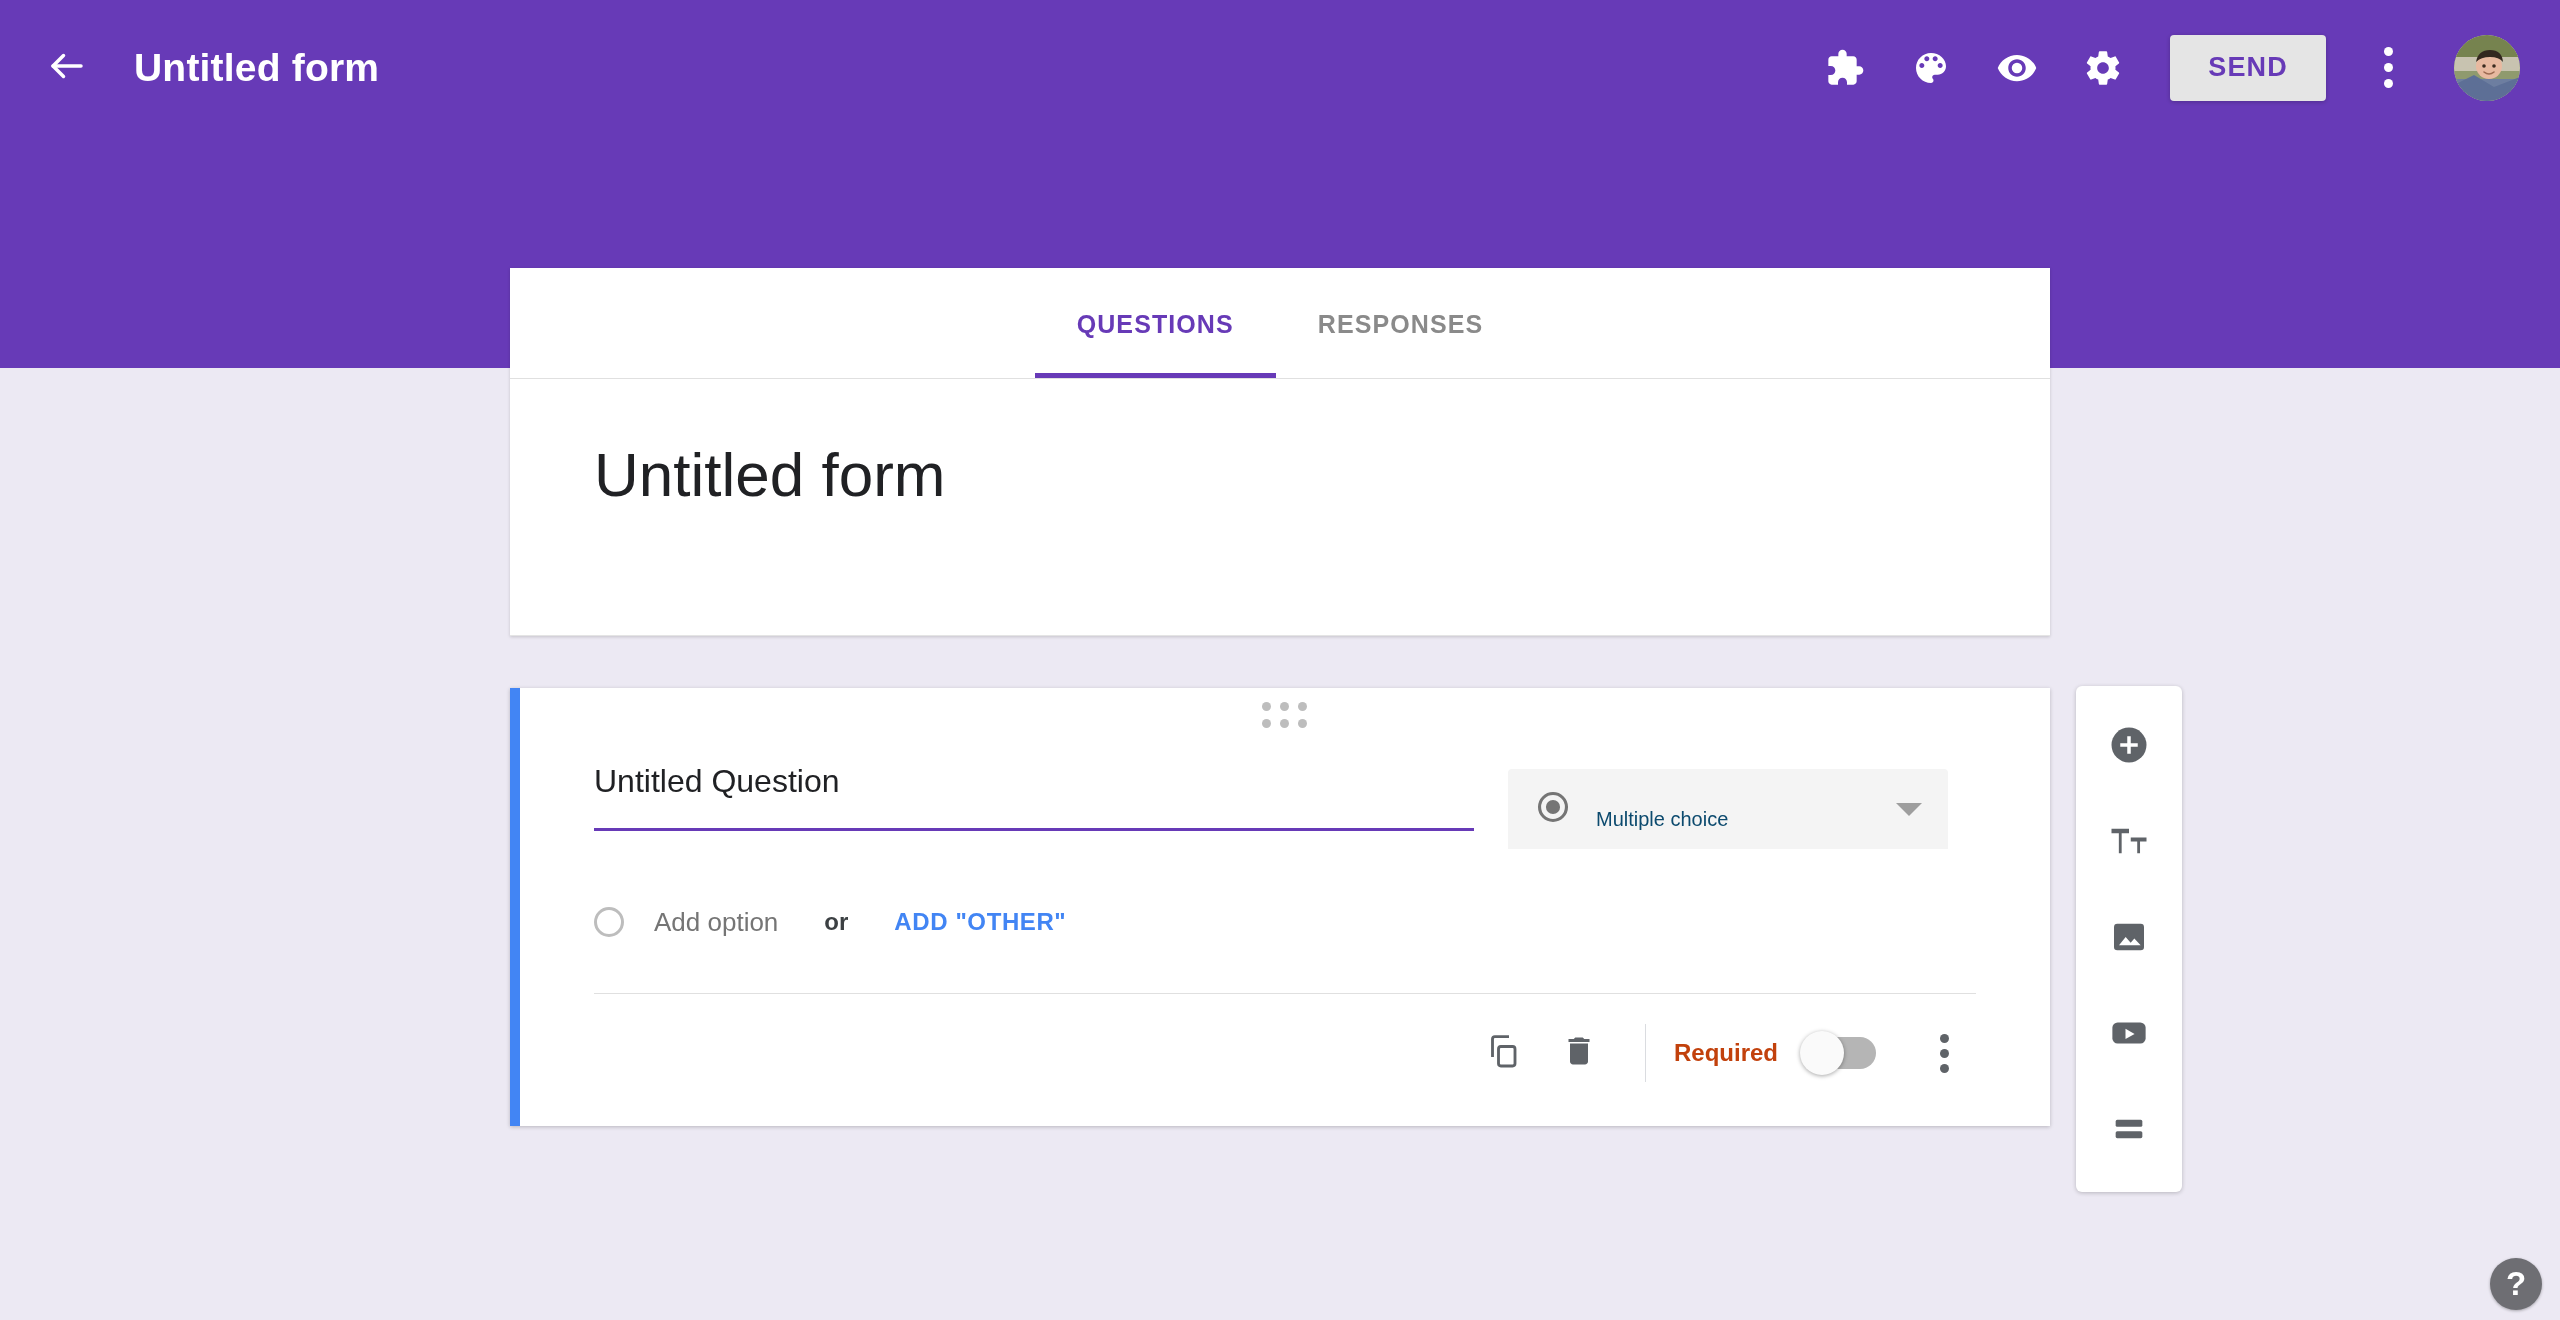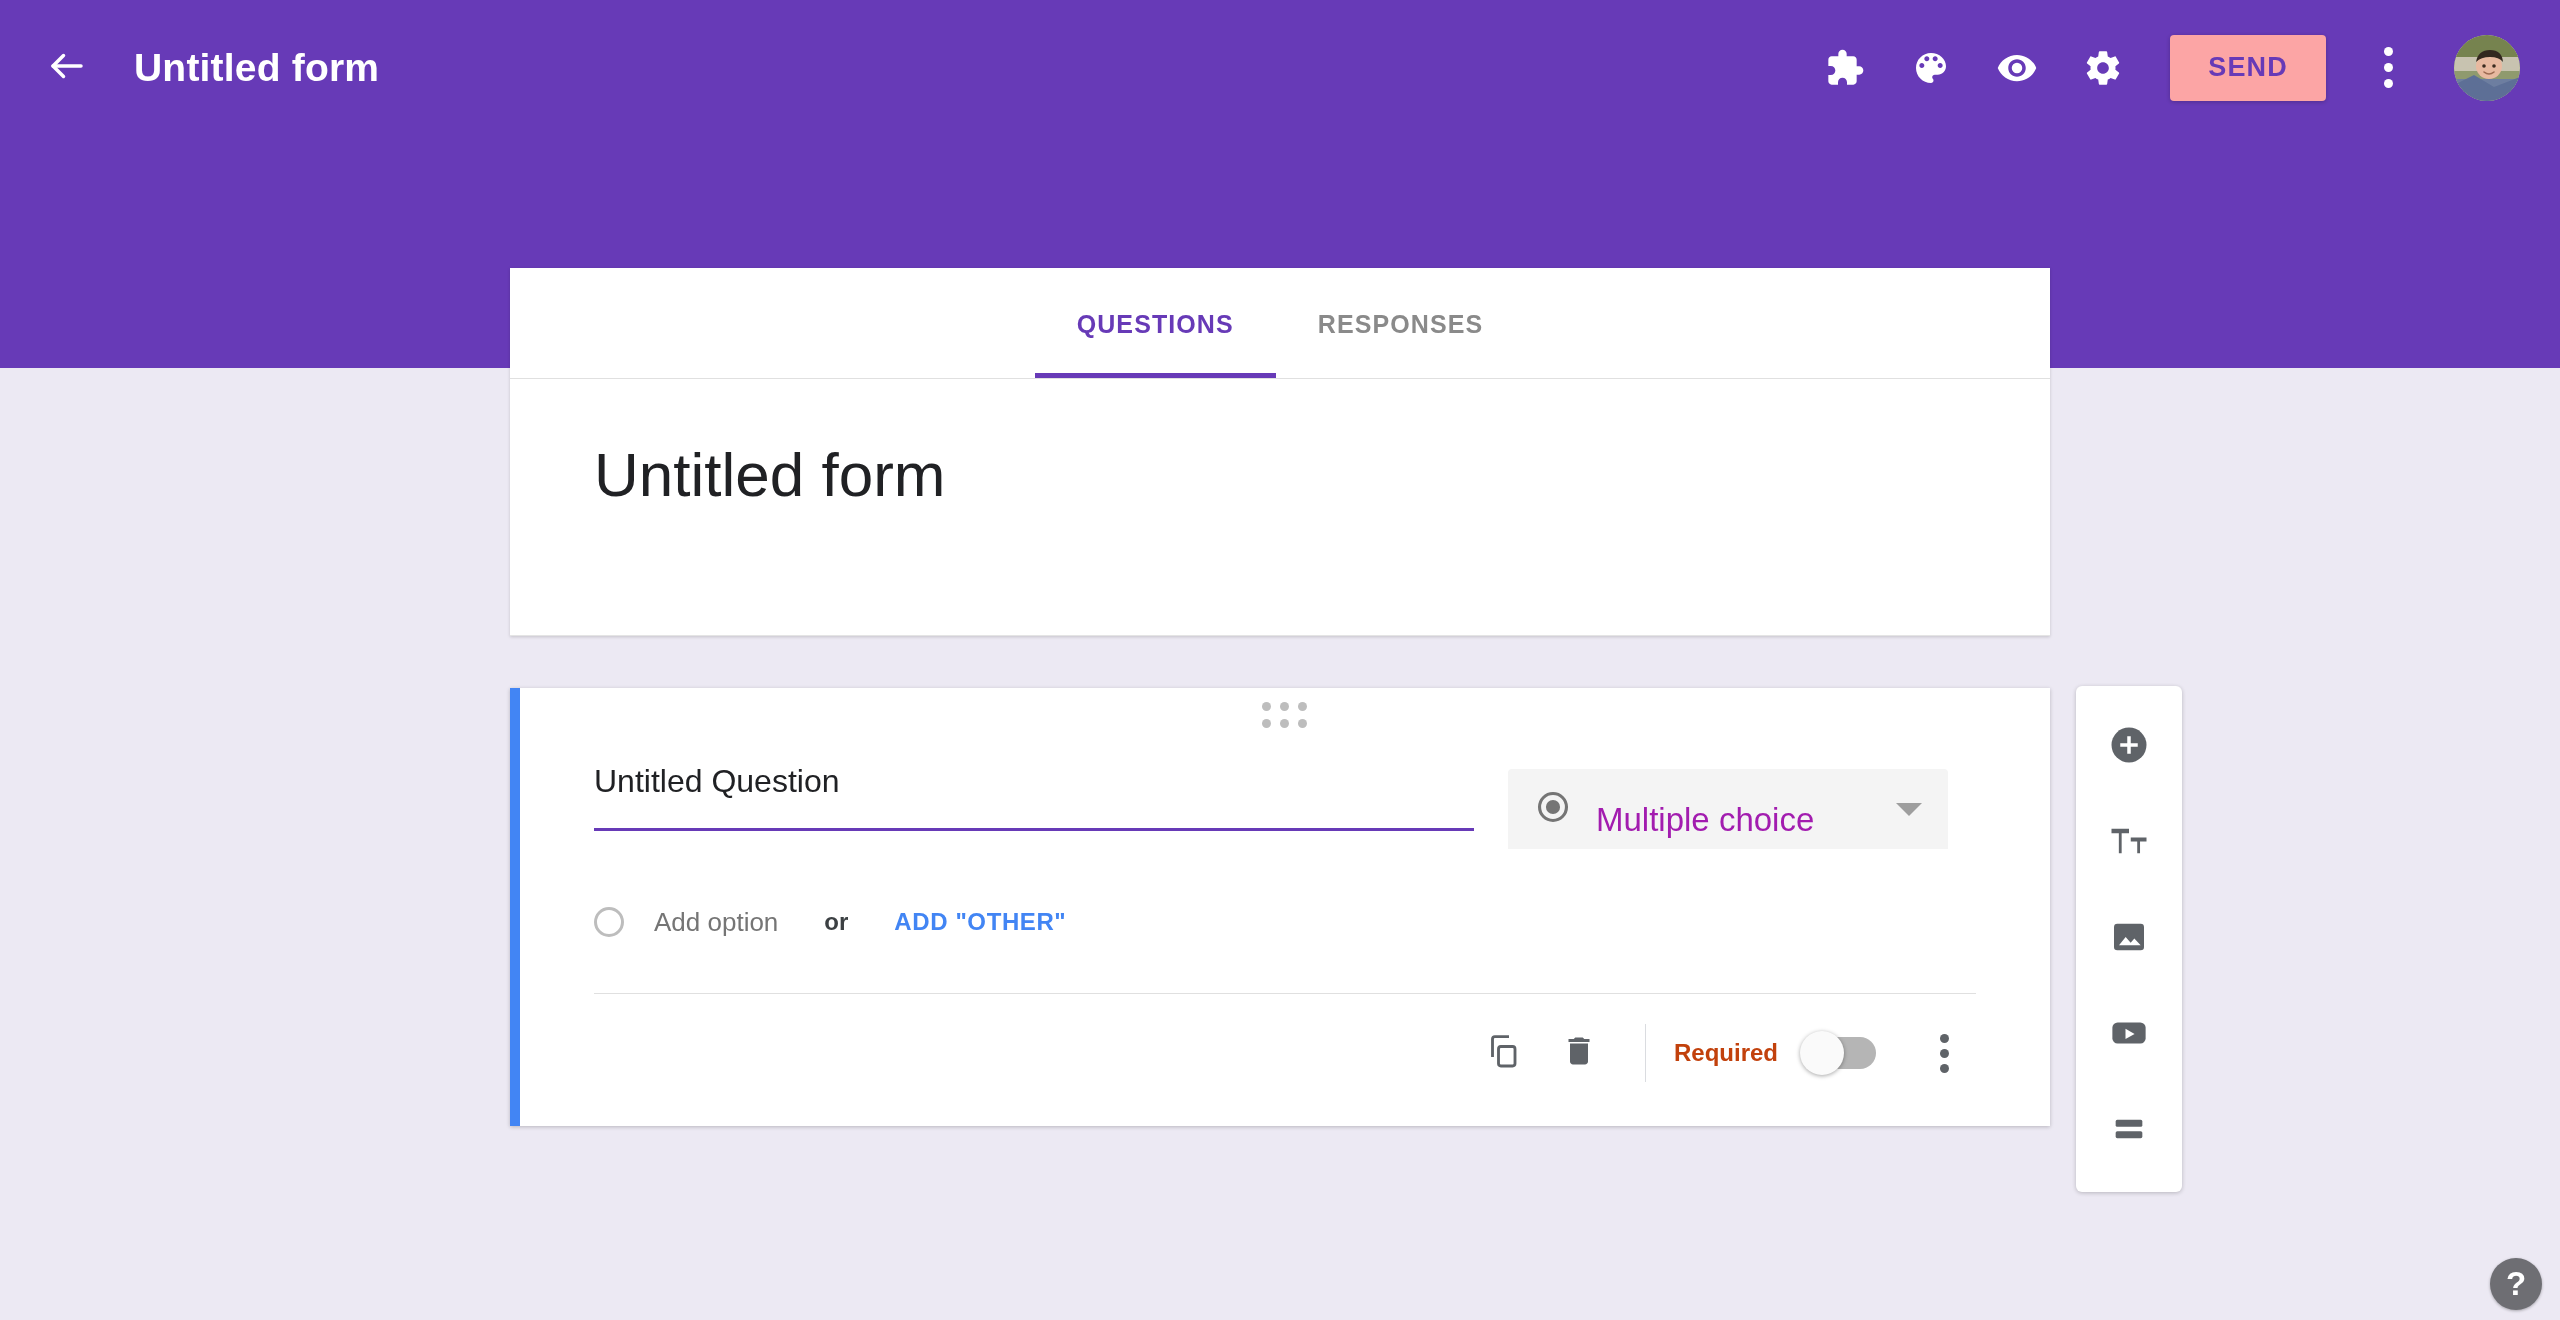--- a/index.html
+++ b/index.html
@@ -51,21 +51,21 @@
   .icon-btn {
     width: 86px; height: 86px;
     display: flex; align-items: center; justify-content: center;
     cursor: pointer;
     border-radius: 50%;
     flex: 0 0 auto;
   }
   .icon-btn svg { display: block; }
 
   .send-btn {
-    background: #fca5a5;
+    background: #e5e5e5;
     color: #673ab7;
     font-size: 27px;
     font-weight: bold;
     letter-spacing: 1.2px;
     border: none;
     border-radius: 4px;
     padding: 0 38px;
     height: 66px;
     margin-left: 24px;
     cursor: pointer;
@@ -216,22 +216,22 @@
     display: flex;
     align-items: center;
     padding: 0 26px 0 28px;
     box-sizing: border-box;
     gap: 26px;
     cursor: pointer;
     margin-top: 6px;
   }
   .qtype-label {
     flex: 1 1 auto;
-    font-size: 33px;
-    color: #a21caf;
+    font-size: 20px;
+    color: #0c4a6e;
     margin-top: 21px;
   }
   .caret {
     width: 0; height: 0;
     border-left: 13px solid transparent;
     border-right: 13px solid transparent;
     border-top: 13px solid #9e9e9e;
   }
 
   .options { padding: 30px 74px 0 74px; }

